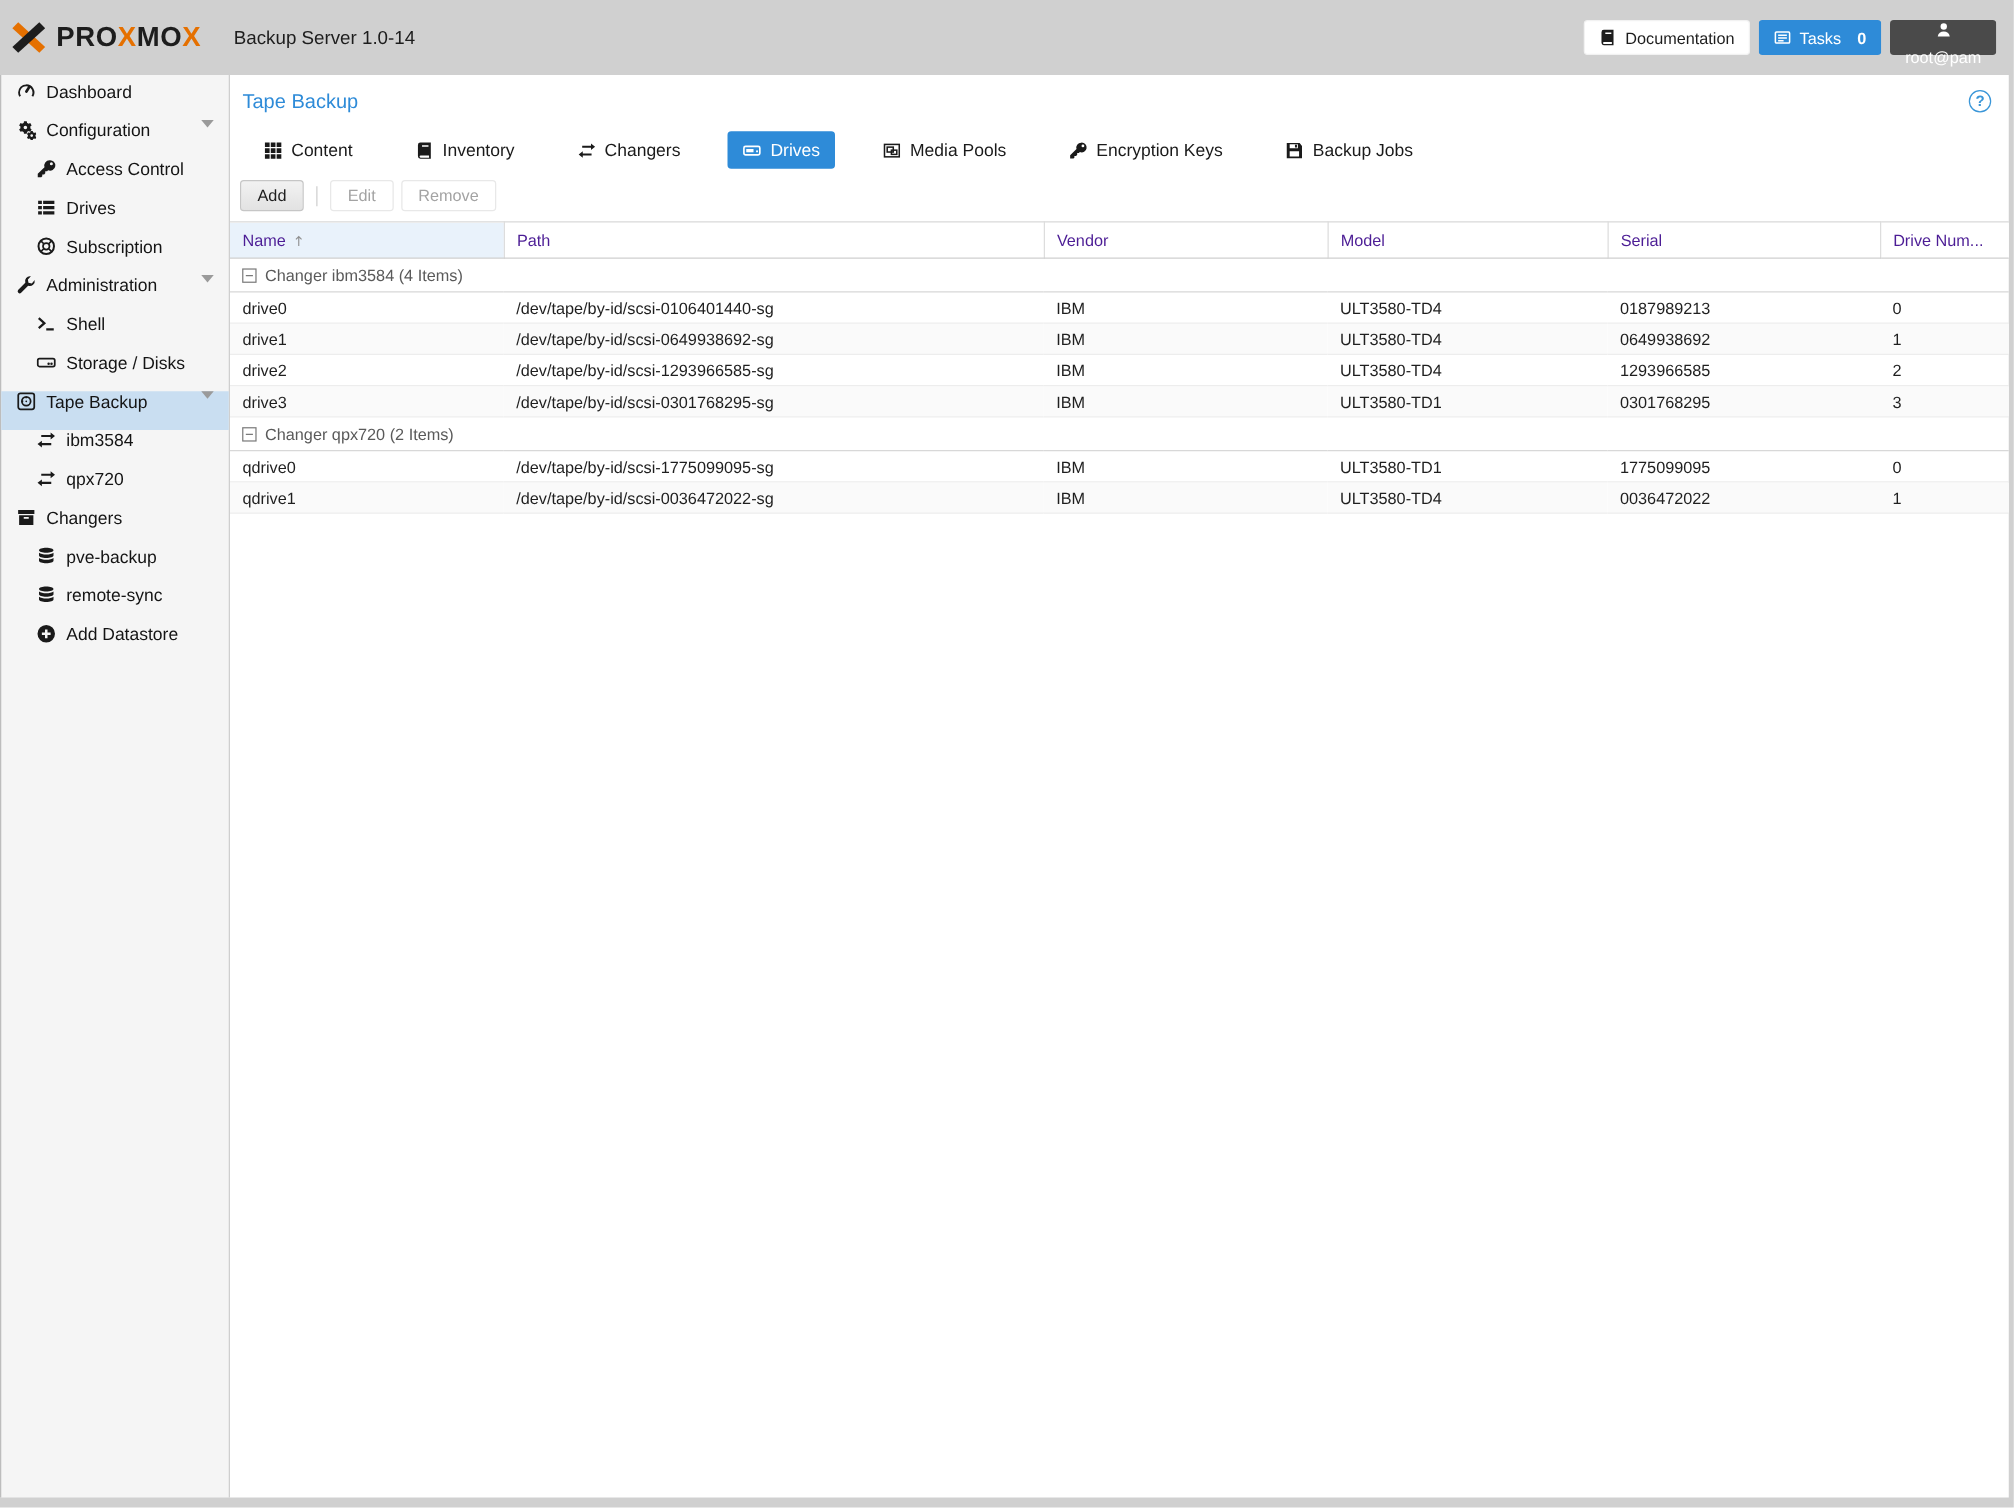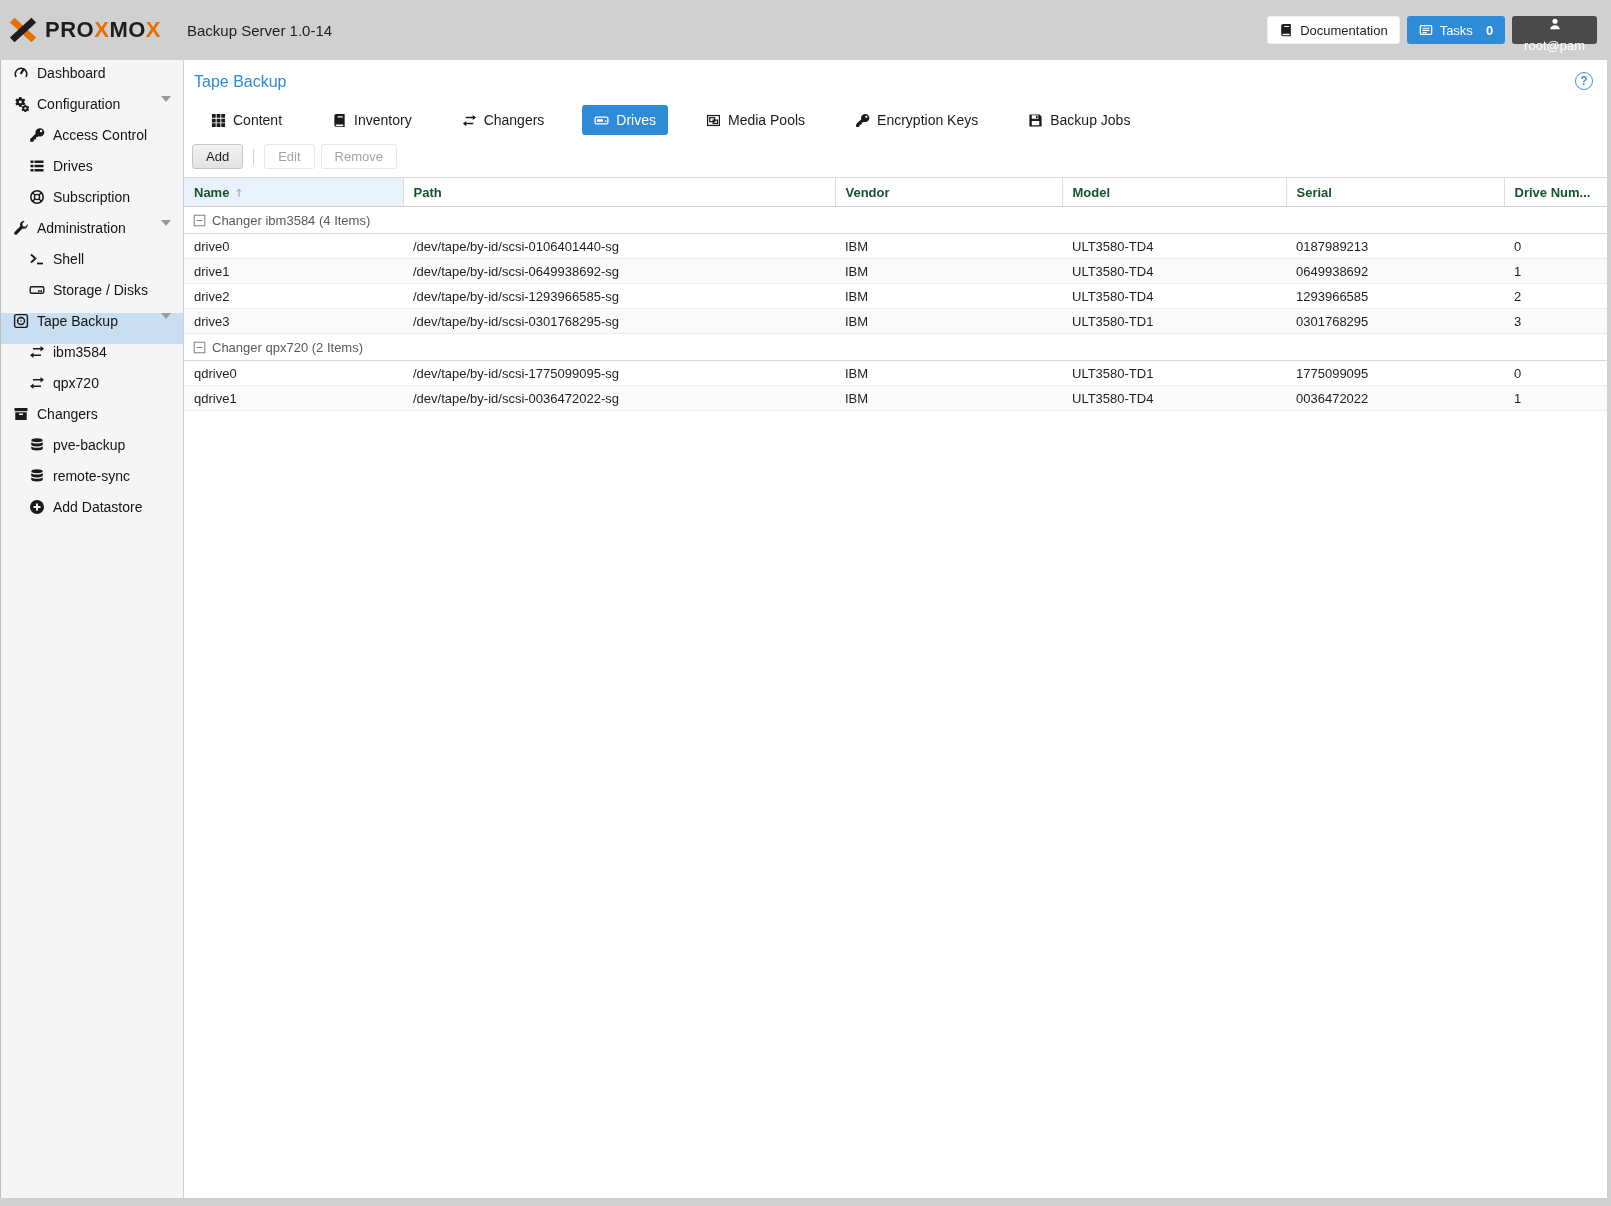--- a/index.html
+++ b/index.html
@@ -50,21 +50,21 @@
   .tab.active { background:#2e8bd8; color:#ffffff; }
 
   .toolbar { display:flex; align-items:center; gap:6px; padding:9px 8px 8px 8px; flex:0 0 auto; }
   .tbtn { font-size:13px; padding:4px 13px; border-radius:3px; cursor:pointer; }
   .tbtn.enabled { background:linear-gradient(#f2f2f2,#e2e2e2); border:1px solid #c6c6c6; color:#1d1d1d; }
   .tbtn.disabled { background:transparent; border:1px solid #e8e8e8; color:#a3a3a3; cursor:default; }
   .tb-sep { width:1px; height:16px; background:#cfcfcf; margin:0 4px; }
 
   
   table.grid { width:100%; border-collapse:collapse; table-layout:fixed; font-size:13px; }
-  .grid thead th { height:29px; text-align:left; font-weight:bold; color:#14532d; padding:0 0 0 10px; border-top:1px solid #d9d9d9; border-bottom:1px solid #cfcfcf; border-right:1px solid #dddddd; background:#ffffff; cursor:pointer; white-space:nowrap; overflow:hidden; text-overflow:ellipsis; }
+  .grid thead th { height:29px; text-align:left; font-weight:normal; color:#4c1d95; padding:0 0 0 10px; border-top:1px solid #d9d9d9; border-bottom:1px solid #cfcfcf; border-right:1px solid #dddddd; background:#ffffff; cursor:pointer; white-space:nowrap; overflow:hidden; text-overflow:ellipsis; }
   .grid thead th.sorted { background:#e9f2fb; }
   .grid thead th:last-child { border-right:none; }
   .sort-ic { display:inline-block; width:12px; height:12px; vertical-align:-2px; margin-left:4px; color:#8f8f8f; }
   .sort-ic svg { width:100%; height:100%; }
   tr.group-row td { height:27px; color:#5a5a5a; border-bottom:1px solid #d8d8d8; padding-left:9px; cursor:pointer; }
   .grp-ic { display:inline-block; width:13px; height:13px; vertical-align:-2px; margin-right:6px; color:#7a7a7a; }
   .grp-ic svg { width:100%; height:100%; }
   tr.data-row td { height:25px; padding-left:10px; border-bottom:1px solid #ededed; color:#1f1f1f; white-space:nowrap; overflow:hidden; cursor:default; }
   tr.data-row.stripe td { background:#fafafa; }
 </style>

